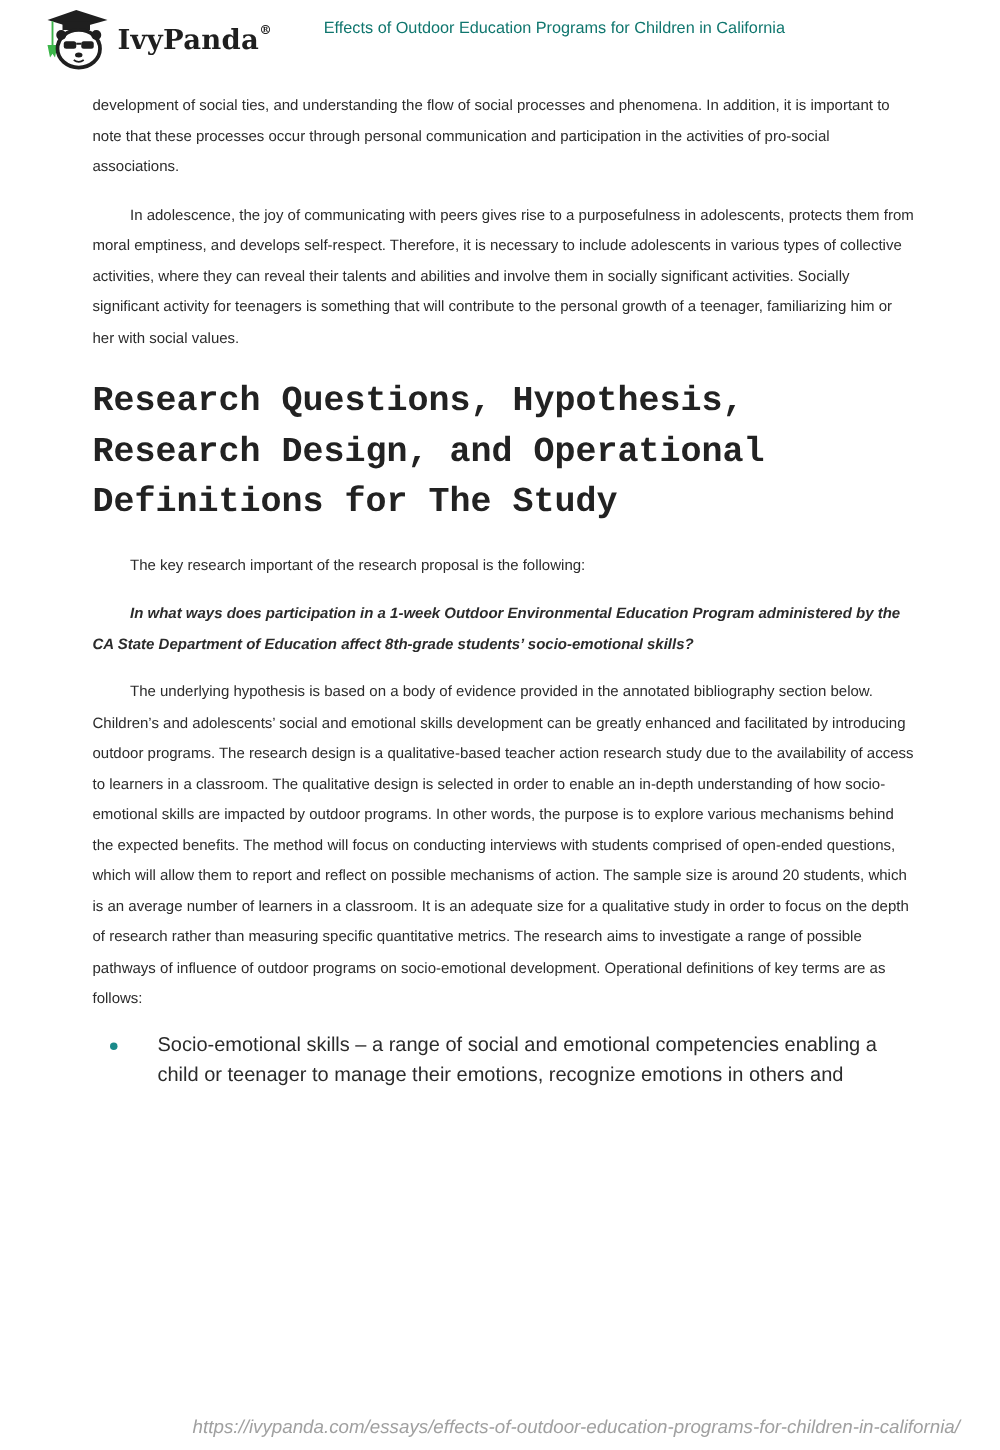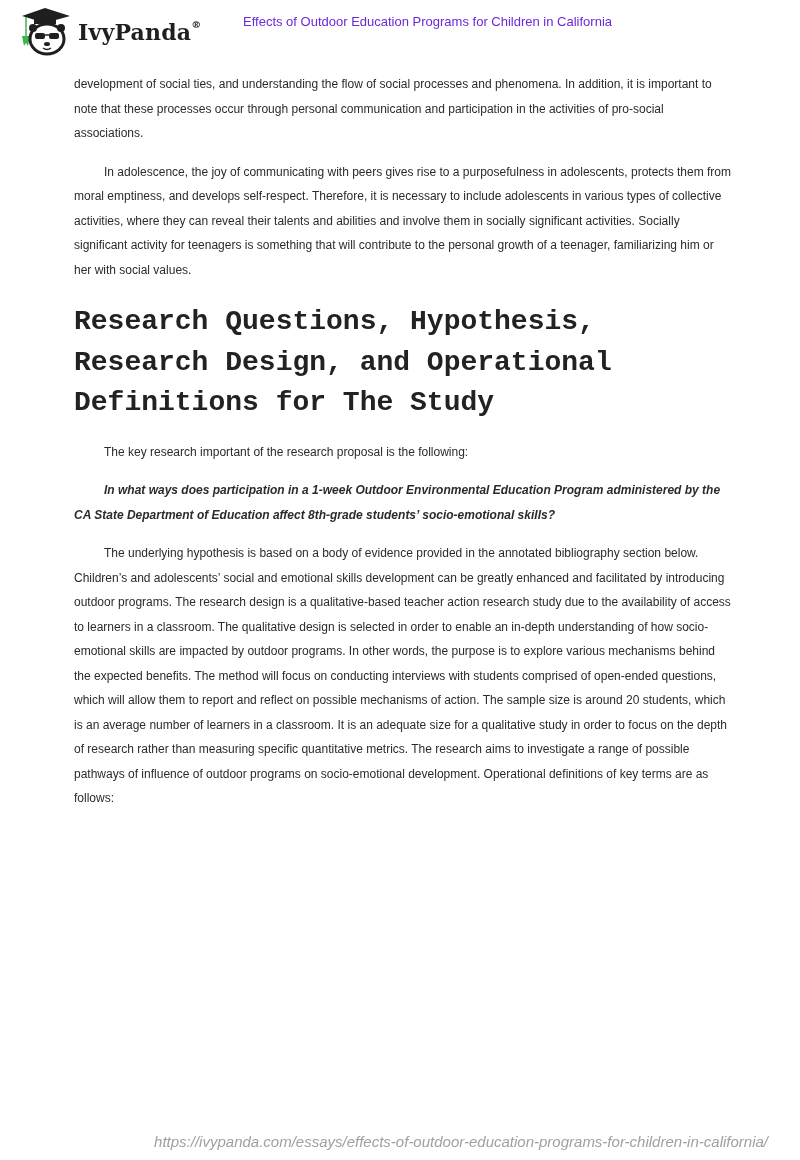--- a/index.html
+++ b/index.html
@@ -10,21 +10,21 @@
     body {
       width: 800px;
       height: 1160px;
       position: relative;
       overflow: hidden;
       font-family: "Liberation Sans", sans-serif;
       color: #2b2b2b;
     }
     .header {
       position: absolute;
-      top: 0; left: 0;
+      top: 0; left: 16px;
       width: 644px;
       height: 60px;
     }
     .logo {
       position: absolute;
       left: 14px;
       top: 6px;
       display: flex;
       align-items: center;
     }
@@ -46,21 +46,21 @@
       font-size: 10px;
       vertical-align: super;
       position: relative;
       top: -4px;
     }
     .doc-title {
       position: absolute;
       right: 32px;
       top: 14px;
       font-size: 13px;
-      color: #6d28d9;
+      color: #0f766e;
     }
     .content {
       position: absolute;
       left: 74px;
       top: 72px;
       width: 660px;
     }
     p {
       margin: 0 0 14px 0;
       font-size: 12px;
@@ -139,15 +139,21 @@
 <div class="content">
   <p>development of social ties, and understanding the flow of social processes and phenomena. In addition, it is important to note that these processes occur through personal communication and participation in the activities of pro-social associations.</p>
   <p class="indent">In adolescence, the joy of communicating with peers gives rise to a purposefulness in adolescents, protects them from moral emptiness, and develops self-respect. Therefore, it is necessary to include adolescents in various types of collective activities, where they can reveal their talents and abilities and involve them in socially significant activities. Socially significant activity for teenagers is something that will contribute to the personal growth of a teenager, familiarizing him or her with social values.</p>
 
   <h2>Research Questions, Hypothesis, Research Design, and Operational Definitions for The Study</h2>
 
   <p class="indent">The key research important of the research proposal is the following:</p>
   <p class="indent bold">In what ways does participation in a 1-week Outdoor Environmental Education Program administered by the CA State Department of Education affect 8th-grade students’ socio-emotional skills?</p>
   <p class="indent">The underlying hypothesis is based on a body of evidence provided in the annotated bibliography section below. Children’s and adolescents’ social and emotional skills development can be greatly enhanced and facilitated by introducing outdoor programs. The research design is a qualitative-based teacher action research study due to the availability of access to learners in a classroom. The qualitative design is selected in order to enable an in-depth understanding of how socio-emotional skills are impacted by outdoor programs. In other words, the purpose is to explore various mechanisms behind the expected benefits. The method will focus on conducting interviews with students comprised of open-ended questions, which will allow them to report and reflect on possible mechanisms of action. The sample size is around 20 students, which is an average number of learners in a classroom. It is an adequate size for a qualitative study in order to focus on the depth of research rather than measuring specific quantitative metrics. The research aims to investigate a range of possible pathways of influence of outdoor programs on socio-emotional development. Operational definitions of key terms are as follows:</p>
 
+  <ul class="defs">
+    <li>
+      <span class="bullet"></span>
+      <span>Socio-emotional skills – a range of social and emotional competencies enabling a child or teenager to manage their emotions, recognize emotions in others and</span>
+    </li>
+  </ul>
 </div>
 
 <div class="footer-url">https://ivypanda.com/essays/effects-of-outdoor-education-programs-for-children-in-california/</div>
 
 </body></html>

